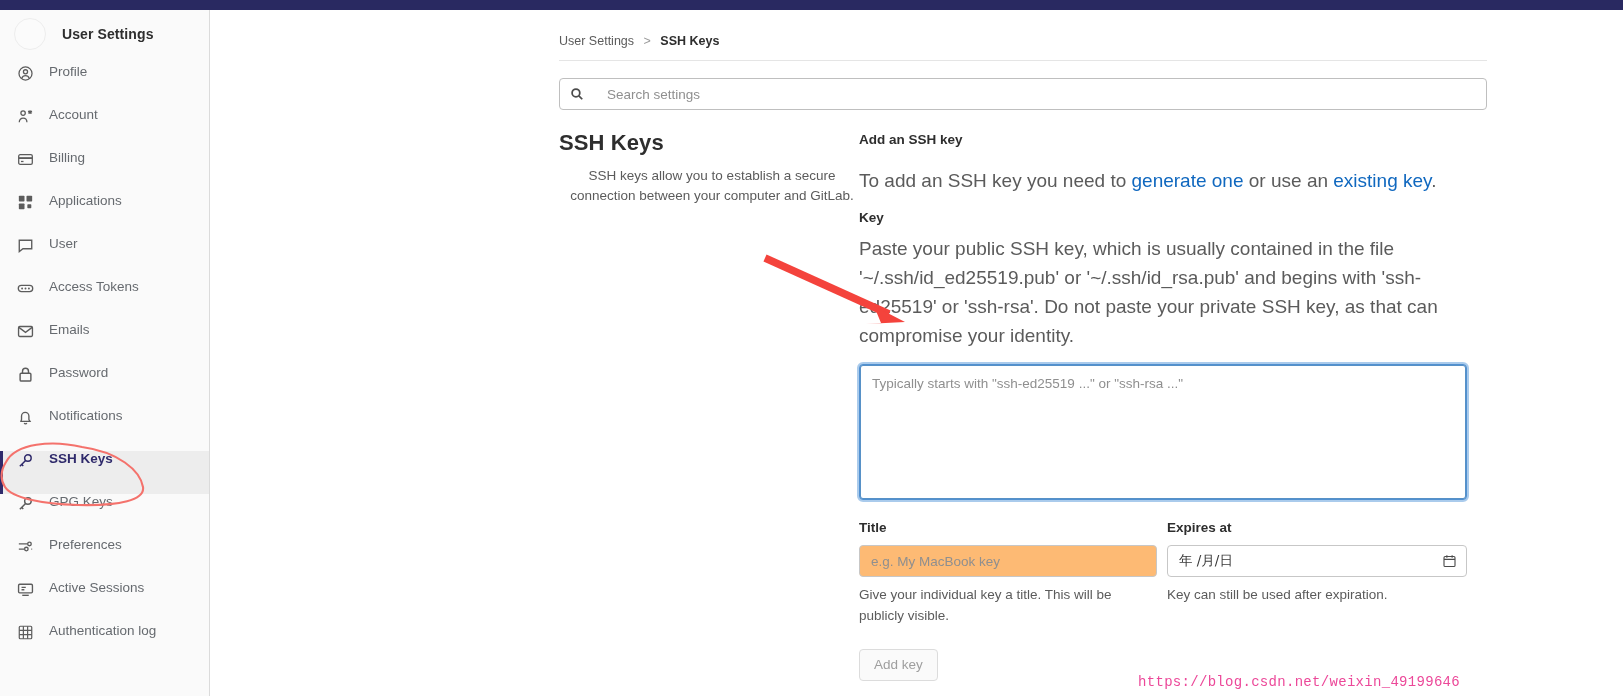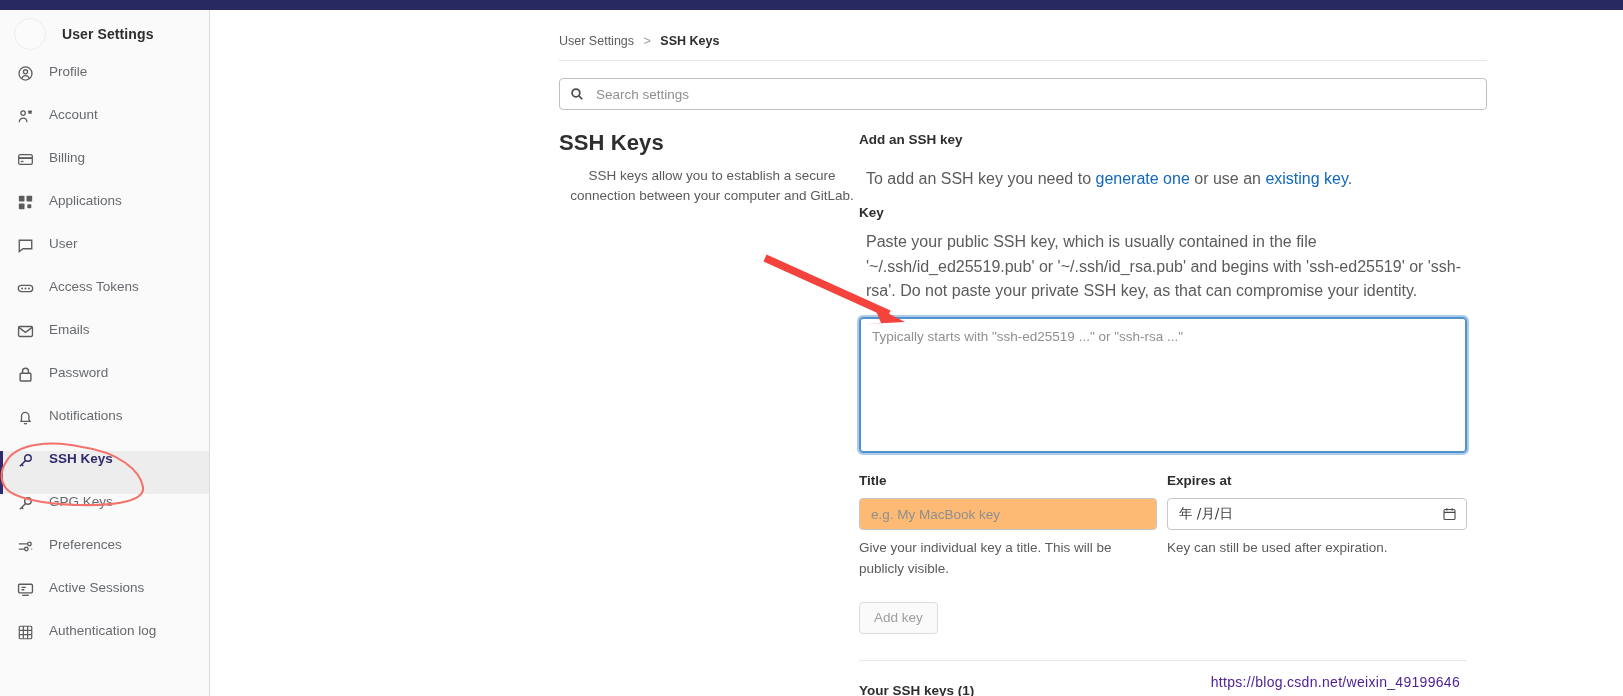--- a/index.html
+++ b/index.html
@@ -110,21 +110,21 @@
     width: 928px; height: 32px;
     border: 1px solid #bfbfbf;
     border-radius: 4px;
     display: flex; align-items: center;
     padding: 0 10px;
     background: #fff;
   }
   .search-wrap .sico { color: #4b4b4b; display: flex; }
   .search-input {
     border: 0; outline: 0;
-    margin-left: 10px;
+    margin-left: 21px;
     font-size: 13.5px;
     font-family: "Liberation Sans", sans-serif;
     color: #2e2e2e;
     width: 100%;
     background: transparent;
   }
   .search-input::placeholder { color: #8f8f8f; }
 
   .cols {
     display: flex;
@@ -150,24 +150,24 @@
     text-align: center;
   }
 
   .sub-title {
     font-size: 13.5px;
     font-weight: 700;
     color: #2e2e2e;
     margin: 2px 0 20px 0;
   }
   .para {
-    font-size: 16px;
+    font-size: 19px;
     color: #5b5b5b;
     line-height: 1.52;
-    margin: 0 0 14px 7px;
+    margin: 0 0 14px 0;
   }
   .link { color: #1068bf; text-decoration: none; cursor: pointer; }
   .label-strong {
     font-size: 13.5px;
     font-weight: 700;
     color: #2e2e2e;
     margin: 0 0 10px 0;
   }
 
   .key-textarea {
@@ -268,25 +268,25 @@
     font-weight: 700;
     color: #2e2e2e;
   }
 
   
   .anno { position: absolute; pointer-events: none; z-index: 50; }
   .watermark {
     position: absolute;
     right: 6px; bottom: 6px;
     font-size: 14px;
-    color: #4c1d95;
+    color: #ec4899;
     letter-spacing: .3px;
     white-space: nowrap;
     z-index: 40;
-    font-family: Liberation Sans, sans-serif;
+    font-family: Liberation Mono, monospace;
   }
 </style>
 </head>
 <body>
 
 <div id="app">
 
   <div class="topbar"></div>
 
   <aside class="sidebar">

